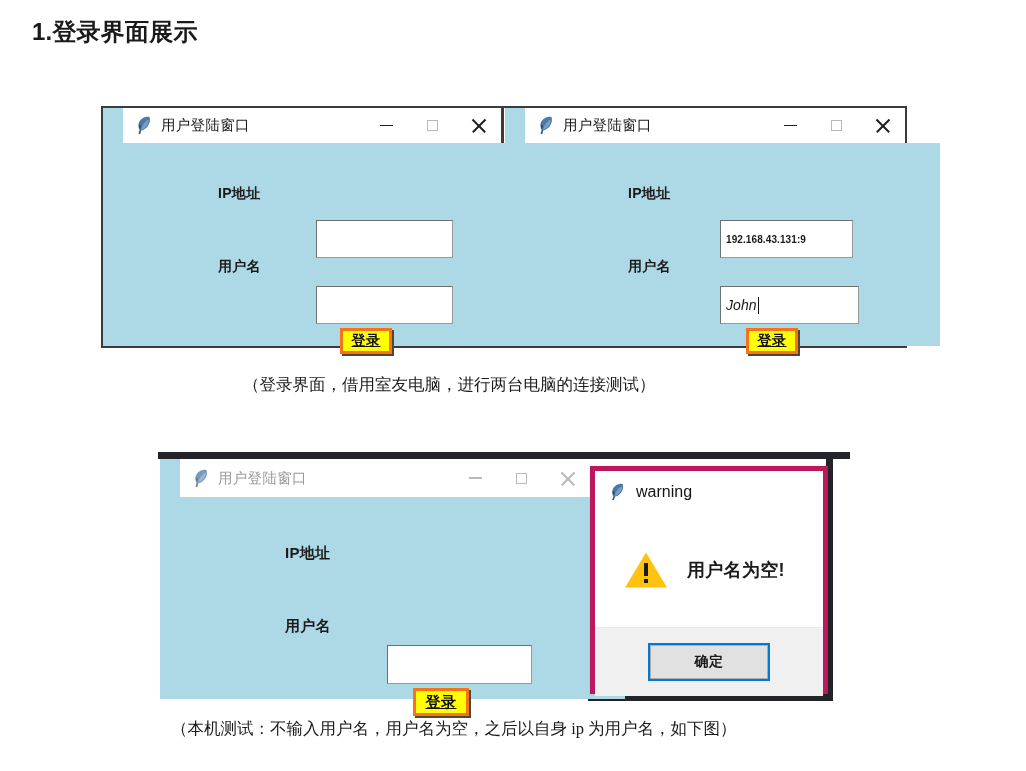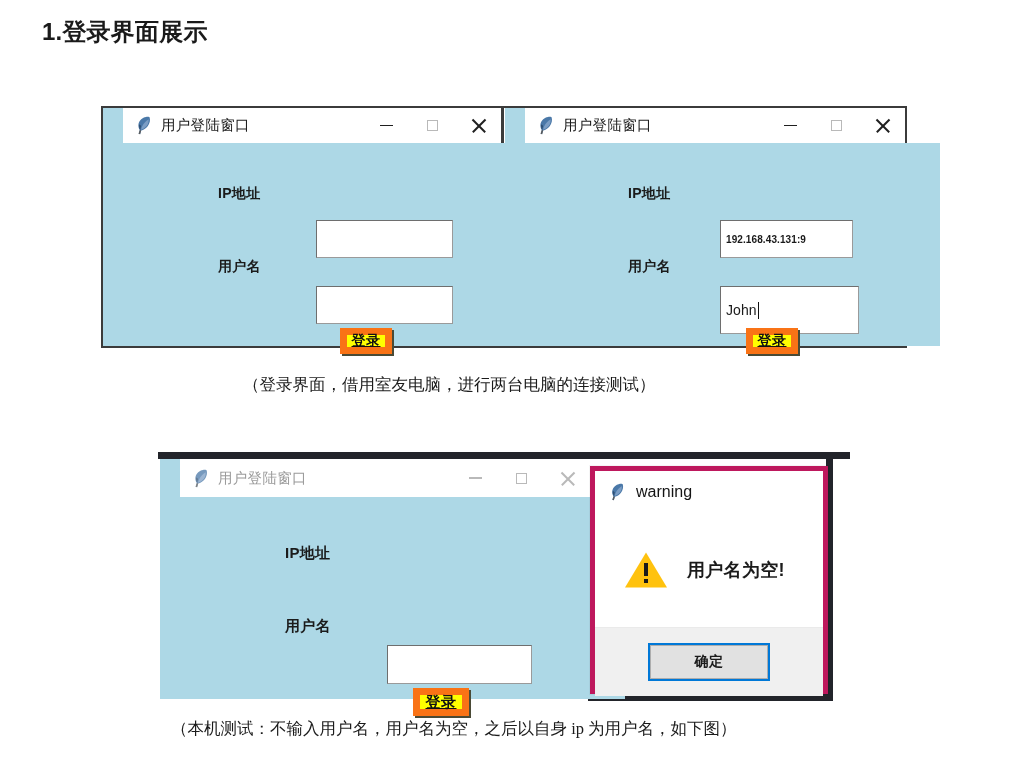--- a/index.html
+++ b/index.html
@@ -8,21 +8,21 @@
     background:#ffffff;
     font-family:"Liberation Sans","DejaVu Sans",sans-serif;
     position:relative;
     overflow:hidden;
     color:#111;
   }
   .page{position:relative;width:1026px;height:771px;}
 
   
   .heading{
-    position:absolute;left:42px;top:16px;
+    position:absolute;left:32px;top:16px;
     font-size:24px;font-weight:bold;color:#1a1a1a;
     letter-spacing:0.2px;
     white-space:nowrap;
   }
 
   
   .tkwin{position:absolute;box-sizing:border-box;background:#add8e6;padding-left:20px;}
   .tkwin .titlebar{
     position:relative;height:35px;background:#ffffff;
     display:flex;align-items:center;
@@ -75,21 +75,21 @@
   }
   .finput.plain{font-weight:500;}
   .caret{
     display:inline-block;width:1.6px;height:17px;background:#111;
     margin-left:1px;vertical-align:middle;
   }
 
   .loginbtn{
     position:absolute;box-sizing:border-box;
     background:#ffff00;
-    border:7px solid #f97316;
+    border:3px solid #f97316;
     box-shadow:2px 2px 0 #4a4a36;
     display:flex;align-items:center;justify-content:center;
     font-size:14px;font-weight:700;color:#111;
     letter-spacing:0.5px;
     text-decoration:underline;
     text-underline-offset:1px;
   }
 
   
   .caption{
@@ -213,21 +213,21 @@
     </div>
     <div class="tkbody" style="height:203px;">
       <div class="fieldrow" style="left:68px;top:42px;">
         <span class="flabel">IP地址</span>
       </div>
       <div class="finput" style="position:absolute;left:160px;top:77px;width:133px;height:38px;font-size:10px;" placeholder="">192.168.43.131:9</div>
 
       <div class="fieldrow" style="left:68px;top:115px;">
         <span class="flabel">用户名</span>
       </div>
-      <div class="finput plain" style="position:absolute;left:160px;top:143px;width:139px;height:48px;">
+      <div class="finput plain" style="position:absolute;left:160px;top:143px;width:139px;height:38px;font-style:italic;">
         <span>John</span>
           <i class="caret"></i>
       </div>
 
       <div class="loginbtn" style="left:186px;top:185px;width:52px;height:26px;">登录</div>
     </div>
   </div>
 
   <div class="caption" style="left:243px;top:374px;">（登录界面，借用室友电脑，进行两台电脑的连接测试）</div>
 

